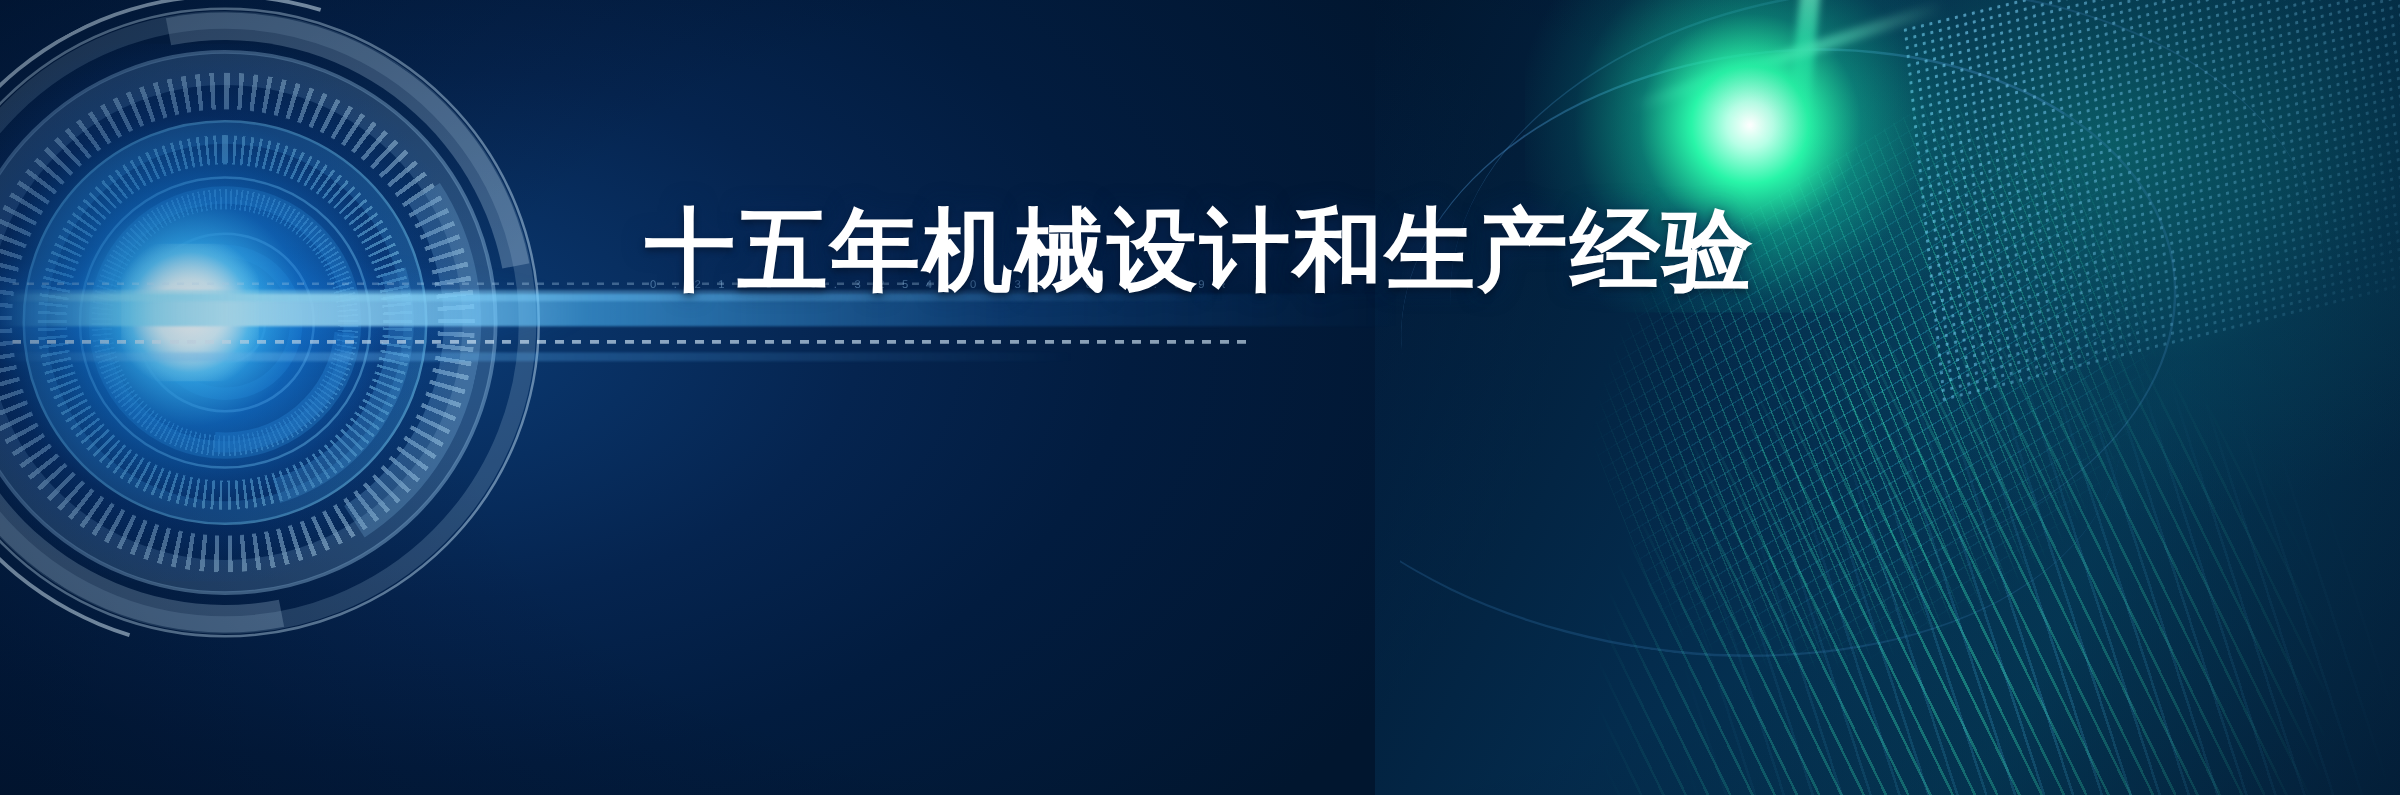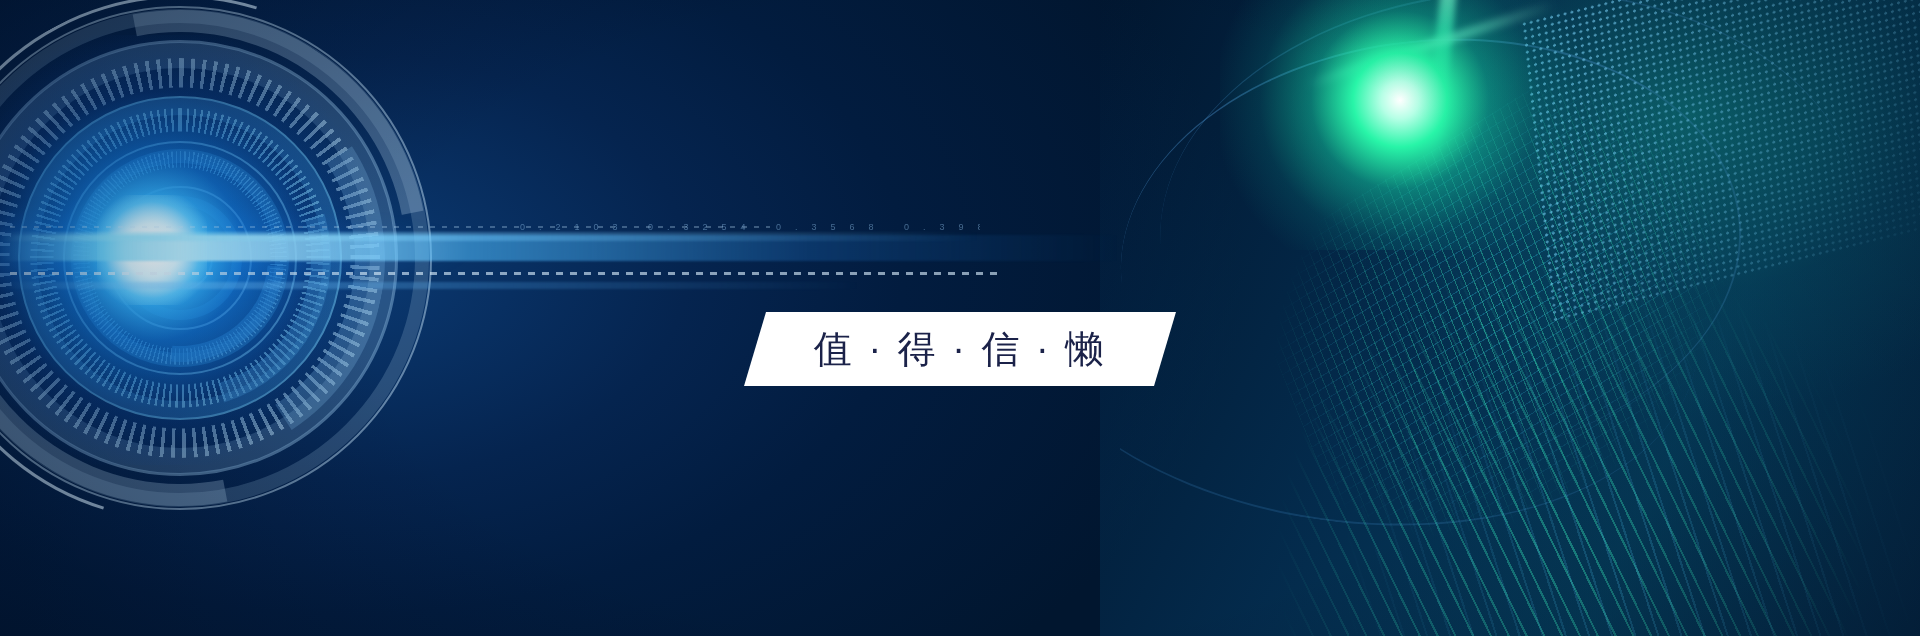--- a/index.html
+++ b/index.html
@@ -286,19 +286,16 @@
   <div class="core-hot"></div>
   <div class="streak"></div>
   <div class="streak2"></div>
   <div class="streak3"></div>
   <div class="dotline"></div>
   <div class="dotline2"></div>
   <div class="micro-nums">0.2103   0.3254   0.3568   0.3986</div>
 
   <div class="vignette"></div>
 
-
-  <div class="slogan-wrap">
-    <div class="slogan-box"></div>
-    <div class="slogan-text">值 · 得 · 信 · 懒</div>
-  </div>
+  <div class="headline">十五年机械设计和生产经验</div>
+
 
 </div>
 
 </body></html>

